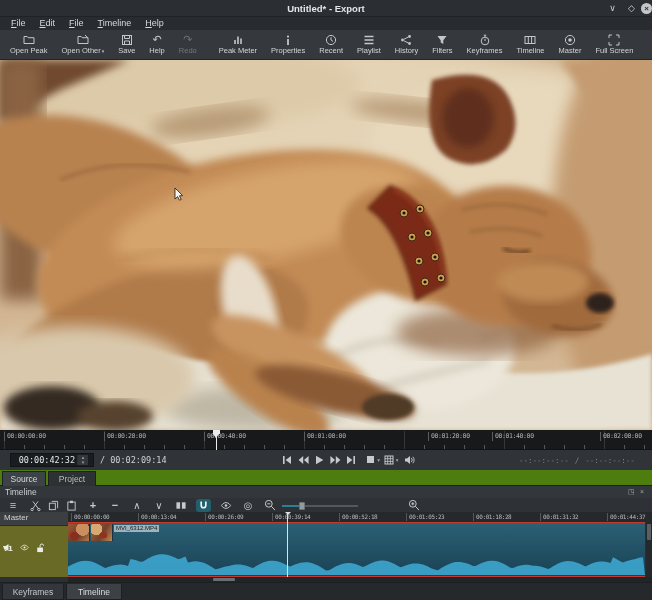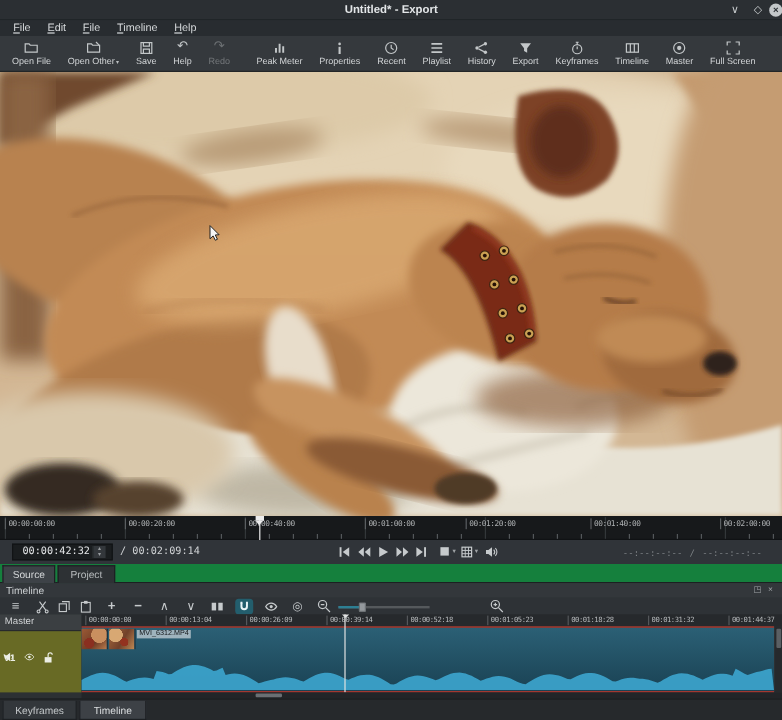--- a/index.html
+++ b/index.html
@@ -48,21 +48,21 @@
   .spin { display:flex; flex-direction:column; width:11px; border-left:1px solid #2c3033; }
   .spin span { font-size:5px; line-height:5px; text-align:center; color:#9a9ea1; background:#33373b; }
   .duration-label { top:5px; left:100px; font-size:8.5px; color:#cfd2d4; font-family:"DejaVu Sans Mono",monospace; }
   .transport { top:4px; left:281px; display:flex; align-items:center; gap:4px; }
   .pbtn { width:12px; height:11px; display:flex; align-items:center; justify-content:center; color:#c6cacc; }
   .pbtn svg { display:block; }
   .pcaret { font-size:5.5px; color:#9ea2a5; margin-left:-2px; }
   .selected-times { top:6px; left:519px; width:128px; font-size:7.5px; color:#7d8285; font-family:"DejaVu Sans Mono",monospace; display:flex; gap:6px; }
 
   
-  .paneltabs { top:470px; left:0; width:652px; height:16px; background:#15803d; border-bottom:1px solid #1c1f21;padding-left:32px; }
+  .paneltabs { top:470px; left:0; width:652px; height:16px; background:#4d7c0f; border-bottom:1px solid #1c1f21;padding-left:32px; }
   .ptab { top:1px; height:15px; font-size:8.5px; color:#d5d8da; text-align:center; line-height:15px; border:1px solid #1d2023; border-bottom:none; }
   .ptab.active { background:#3d4247; }
   .ptab.inactive { background:#2d3134; color:#b9bdbf; }
 
   
   .tl-title { top:486px; left:0; width:652px; height:12px; background:#33373b; }
   .tl-title .txt { left:5px; top:1px; font-size:8.5px; color:#ccd0d2; }
   .dockbtn { top:2px; font-size:7px; color:#9fa4a7; line-height:8px; }
 
   .tl-toolbar { top:498px; left:0; width:652px; height:14px; background:#2e3236; display:flex; align-items:center; padding-left:6px; }
@@ -131,21 +131,21 @@
     <span class="menu-item">File</span>
     <span class="menu-item">Timeline</span>
     <span class="menu-item">Help</span>
   </div>
 
   <div class="abs toolbar">
     <div class="tbtn">
       <svg width="12" height="12" viewBox="0 0 12 12">
           <path d="M1 9.5V2.5h3.2l1 1.2H11v5.8z" fill="none" stroke="currentColor"></path>
         </svg>
-      <span class="lbl">Open File</span>
+      <span class="lbl">Open Peak</span>
     </div>
     <div class="tbtn">
       <svg width="12" height="12" viewBox="0 0 12 12">
           <path d="M1 9.5V2.5h3.2l1 1.2H11v5.8z" fill="none" stroke="currentColor"></path>
           <path d="M8 1l3 3" stroke="currentColor"></path>
         </svg>
       <span class="lbl"><span>Open Other</span><span class="mini-caret">▾</span></span>
     </div>
     <div class="tbtn">
       <svg width="12" height="12" viewBox="0 0 12 12">
@@ -194,21 +194,21 @@
           <circle cx="2.5" cy="6" r="1.4" fill="currentColor"></circle>
           <circle cx="9.5" cy="9.5" r="1.4" fill="currentColor"></circle>
           <path d="M3.7 5.4l4.6-2.4M3.7 6.7l4.6 2.3" stroke="currentColor" fill="none"></path>
         </svg>
       <span class="lbl">History</span>
     </div>
     <div class="tbtn">
       <svg width="12" height="12" viewBox="0 0 12 12">
           <path d="M1.5 2h9L7.3 6.2V10L4.7 8.5V6.2z" fill="currentColor"></path>
         </svg>
-      <span class="lbl">Export</span>
+      <span class="lbl">Filters</span>
     </div>
     <div class="tbtn">
       <svg width="12" height="12" viewBox="0 0 12 12">
           <circle cx="6" cy="7" r="3.8" fill="none" stroke="currentColor"></circle>
           <path d="M6 7V4.8M4.8 1.2h2.4M6 1.2V3" stroke="currentColor" fill="none"></path>
         </svg>
       <span class="lbl">Keyframes</span>
     </div>
     <div class="tbtn">
       <svg width="12" height="12" viewBox="0 0 12 12">
@@ -361,21 +361,21 @@
         <div class="tickm" style="left: 564px;"></div>
         <div class="tickm" style="left: 584px;"></div>
         <div class="tickM" style="left: 604px;"></div>
         <div class="tickm" style="left: 624px;"></div>
         <div class="tickm" style="left: 644px;"></div>
       </div>
     <div class="abs scrub-label" style="left:4px">00:00:00:00</div>
     <div class="abs scrub-label" style="left:104px">00:00:20:00</div>
     <div class="abs scrub-label" style="left:204px">00:00:40:00</div>
     <div class="abs scrub-label" style="left:304px">00:01:00:00</div>
-    <div class="abs scrub-label" style="left:388px">00:01:20:00</div>
+    <div class="abs scrub-label" style="left:428px">00:01:20:00</div>
     <div class="abs scrub-label" style="left:492px">00:01:40:00</div>
     <div class="abs scrub-label" style="left:600px">00:02:00:00</div>
     <div class="abs scrub-playhead-line" style="left:216px"></div>
     <div class="abs scrub-playhead-handle" style="left:213px">
       <div class="cap"></div>
         <div class="tri"></div>
     </div>
   </div>
 
   <div class="abs playerbar">

